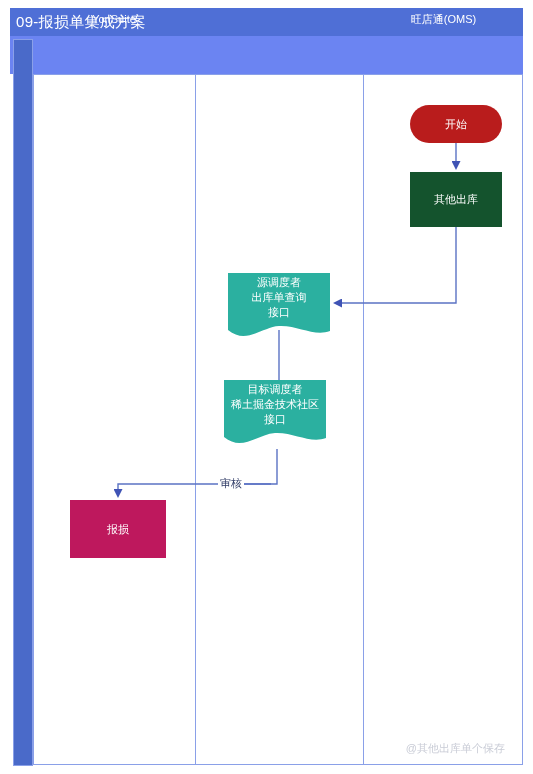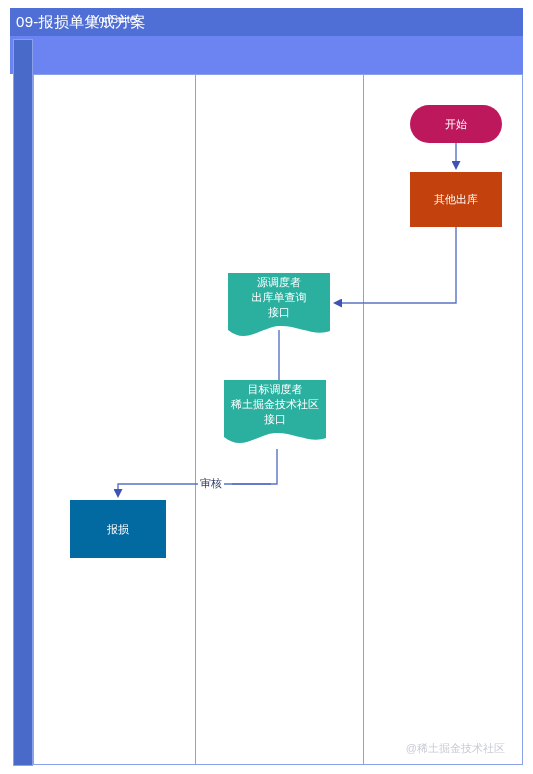--- a/index.html
+++ b/index.html
@@ -57,45 +57,45 @@
     position:absolute;top:74px;width:1px;height:691px;background:#8aa0e8;
   }
 
   
   .shape{position:absolute;box-sizing:border-box;color:#ffffff;
          display:flex;align-items:center;justify-content:center;
          text-align:center;font-size:11px;line-height:15px;}
 
   .node-start{
     left:410px;top:105px;width:92px;height:38px;
-    background:#be185d;border-radius:19px;
+    background:#b91c1c;border-radius:19px;
   }
   .node-start span{font-size:11px;}
 
   .node-out{
     left:410px;top:172px;width:92px;height:55px;
-    background:#c2410c;
+    background:#14532d;
   }
 
   .node-doc{width:102px;height:48px;background:#2bb0a0;}
   .doc1{left:228px;top:273px;}
   .doc2{left:224px;top:380px;}
   .doc-wave{
     position:absolute;left:0;top:100%;width:100%;height:18px;
     overflow:hidden;line-height:0;
   }
   .doc-wave svg{display:block;width:100%;height:18px;}
   .doc-text{position:relative;z-index:2;text-align:center;}
 
   .node-report{
-    left:70px;top:500px;width:96px;height:58px;background:#0369a1;
+    left:70px;top:500px;width:96px;height:58px;background:#be185d;
   }
   .lbl{
     position:absolute;color:#2f3b66;font-size:11px;
-    background:#ffffff;padding:0 2px;white-space:nowrap;
+    background:#ffffff;padding:0 2px;white-space:nowrap;margin-left:20px;
   }
   .wm{
     position:absolute;right:28px;bottom:18px;
     color:#c9ccd6;font-size:11px;white-space:nowrap;
   }
   svg.arrows{position:absolute;left:0;top:0;width:533px;height:774px;
              pointer-events:none;overflow:visible;}
 </style>
 </head>
 <body>
@@ -103,20 +103,21 @@
 <div id="stage">
 
   <div class="title-bar">09-报损单集成方案</div>
 
   <div class="lane-header"></div>
 
   <div class="spine-outline"></div>
   <div class="spine"></div>
 
   <div class="lane-header-cell" style="left:33px;width:162px;">YonSuite</div>
+  <div class="lane-header-cell" style="left:364px;width:159px;">旺店通(OMS)</div>
 
   <div class="body-frame"></div>
   <div class="lane-div" style="left:195px;"></div>
   <div class="lane-div" style="left:363px;"></div>
 
   <svg class="arrows">
     <defs>
       <marker id="ah" markerWidth="9" markerHeight="9" refX="7" refY="4.5" orient="auto" markerUnits="userSpaceOnUse">
         <path d="M0,0 L9,4.5 L0,9 z" fill="#3f53b5"></path>
       </marker>
@@ -166,14 +167,14 @@
       </svg>
     </div>
   </div>
 
   <div class="shape node-report">
     <span>报损</span>
   </div>
 
   <div class="lbl" style="left:198px;top:476px;">审核</div>
 
-  <div class="wm">@稀土掘金技术社区</div>
+  <div class="wm">@其他出库单个保存</div>
 </div>
 
 </body></html>

